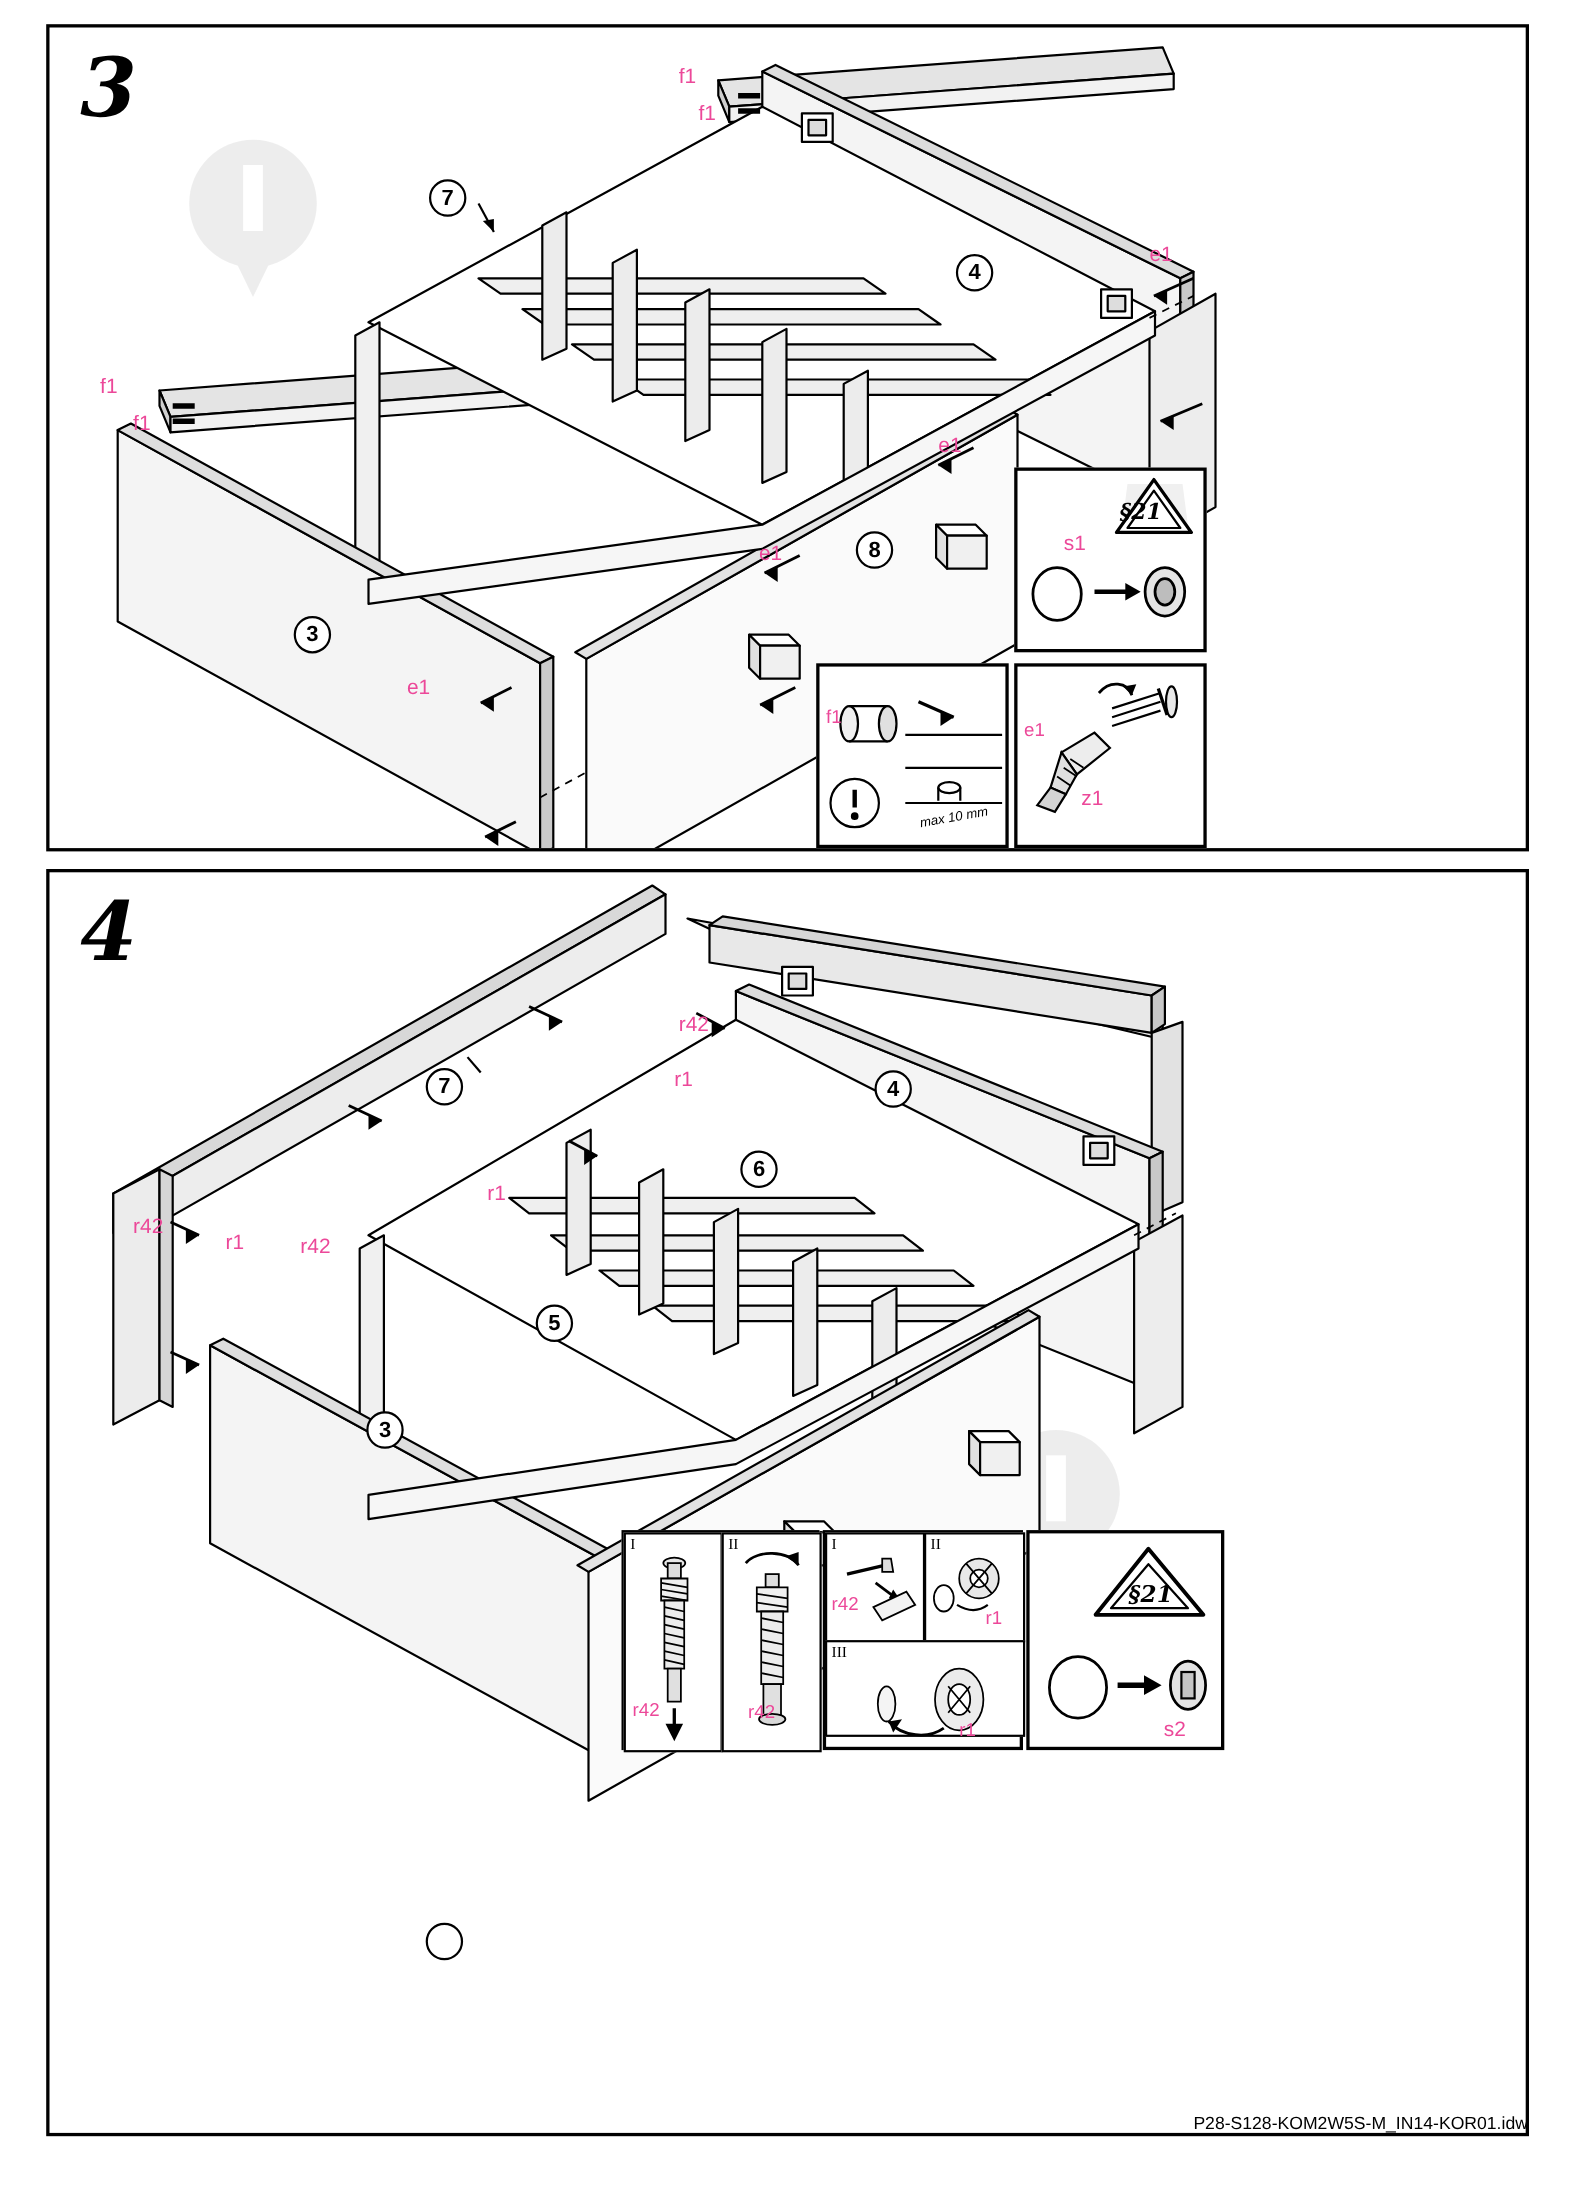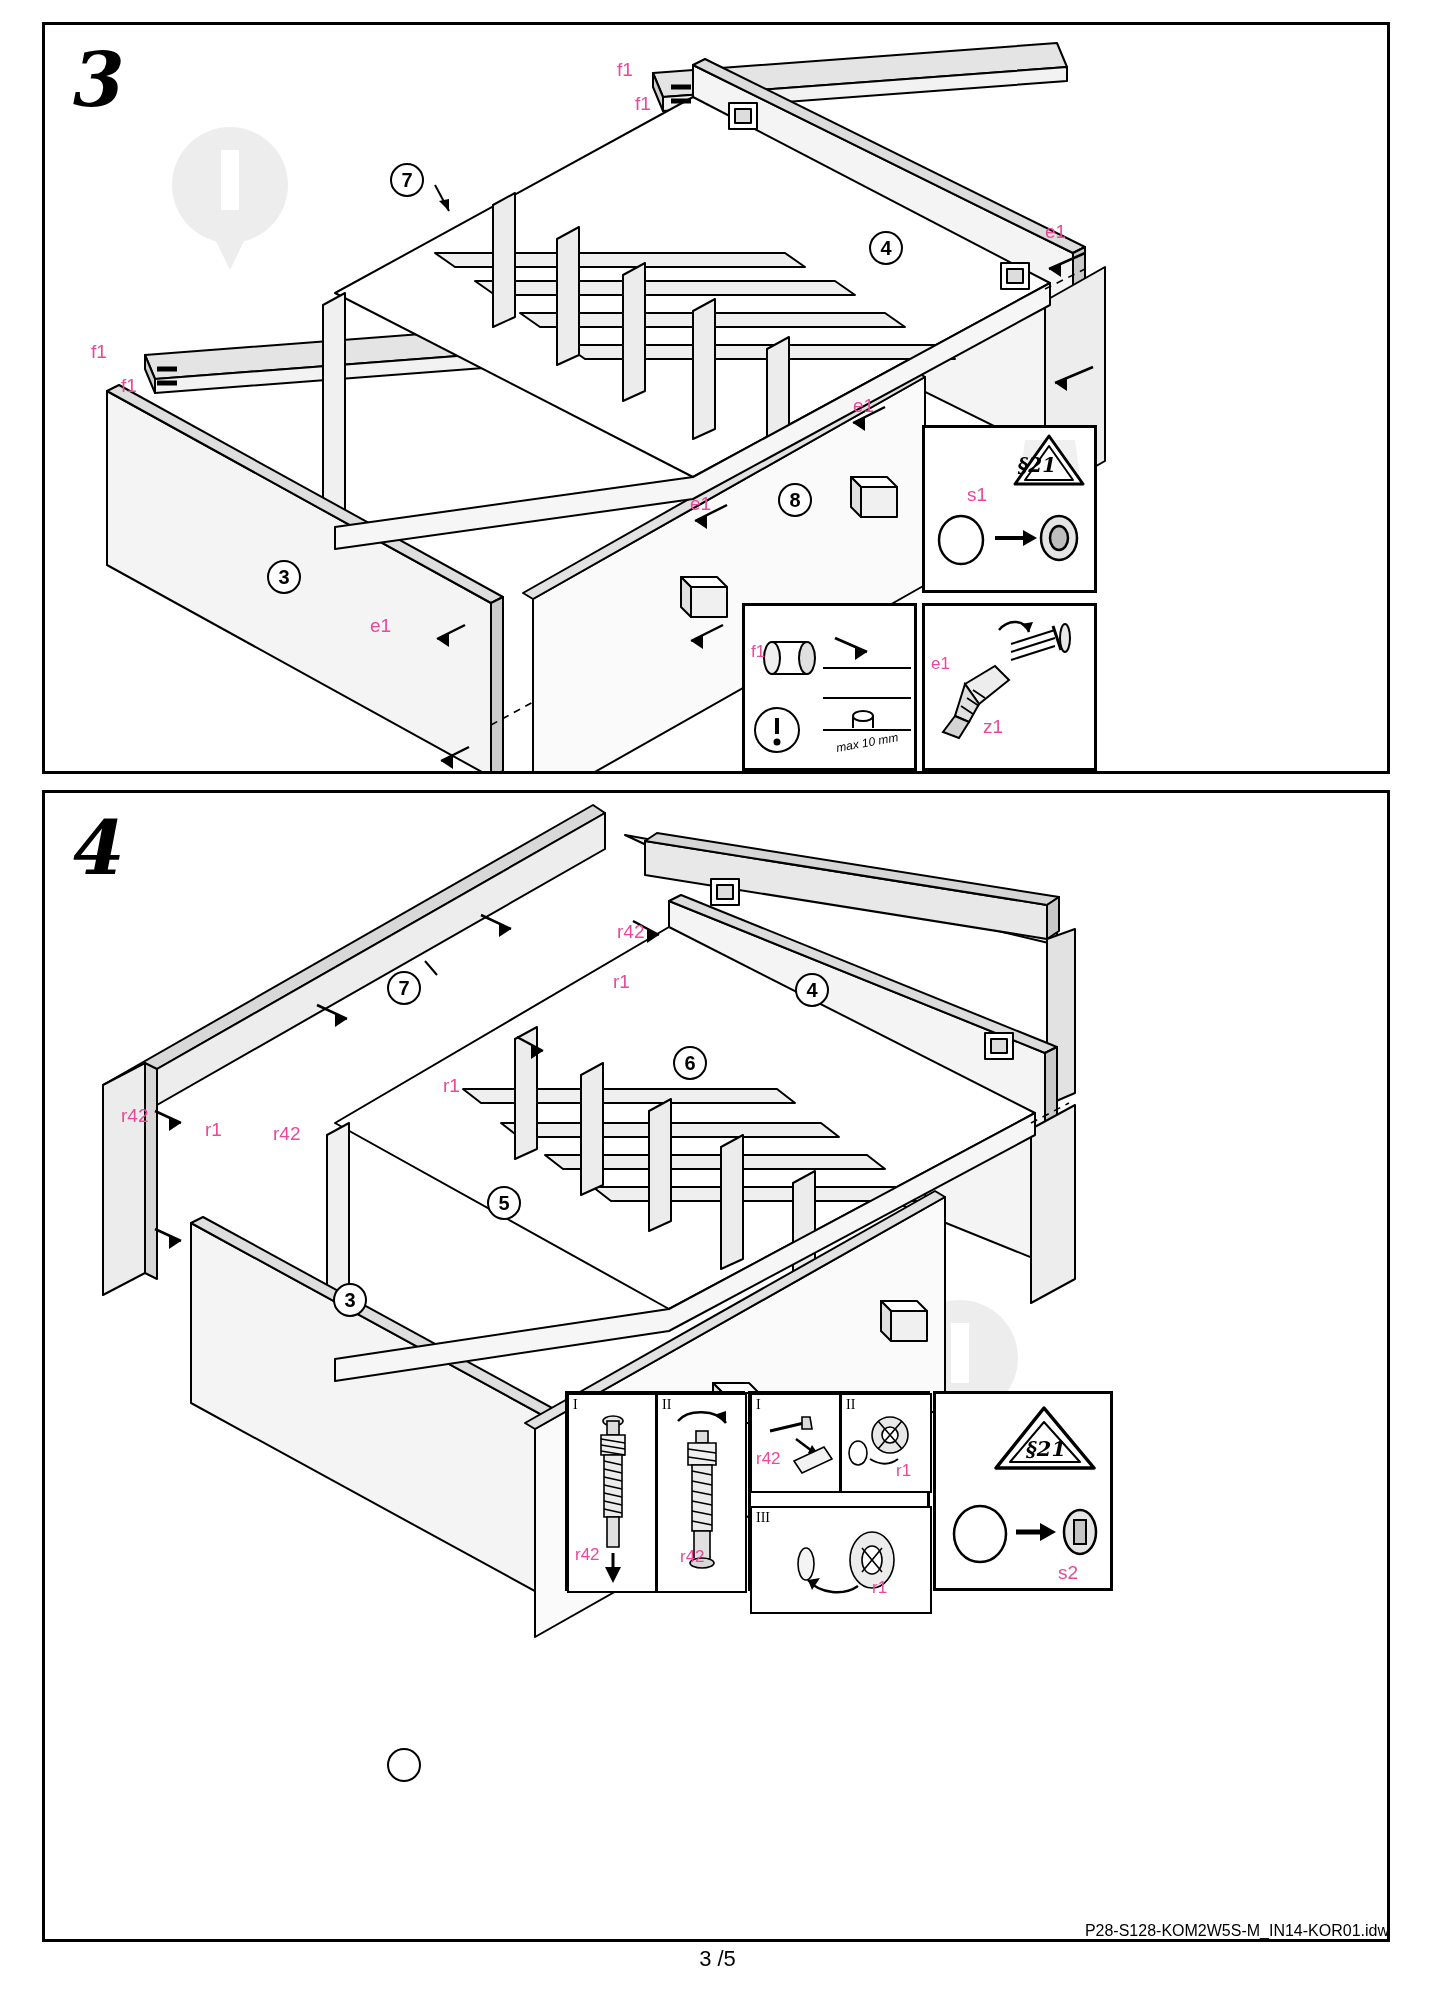--- a/index.html
+++ b/index.html
@@ -457,21 +457,21 @@
           <g stroke="#000" stroke-width="1.6" fill="none">
             <circle cx="46" cy="32" r="18" fill="#e8e8e8"></circle>
             <circle cx="46" cy="32" r="8" fill="#fff"></circle>
             <path d="M34 18 L58 46 M58 18 L34 46"></path>
             <ellipse cx="14" cy="50" rx="9" ry="12" fill="#fff"></ellipse>
             <path d="M26 56 C 36 62, 46 62, 54 56" stroke-width="2"></path>
           </g>
         </svg>
         <div class="lbl small" style="left:54px; top:66px;">r1</div>
       </div>
-      <div class="cell-box" style="left:-1px; top:112px; width:182px; height:108px;">
+      <div class="cell-box" style="left:-1px; top:97px; width:182px; height:88px;">
         <div class="rom" style="left:4px; top:2px;">III</div>
         <svg width="176" height="94" viewBox="0 0 176 94" style="position:absolute;left:2px;top:6px;">
           <g stroke="#000" stroke-width="1.6" fill="none">
             <ellipse cx="118" cy="46" rx="22" ry="28" fill="#ececec"></ellipse>
             <ellipse cx="118" cy="46" rx="10" ry="14" fill="#fff"></ellipse>
             <path d="M108 34 L128 58 M128 34 L108 58"></path>
             <path d="M54 66 C 66 80, 90 82, 104 72" stroke-width="2.5"></path>
             <polygon points="54,66 66,64 58,76" fill="#000" stroke="none"></polygon>
             <ellipse cx="52" cy="50" rx="8" ry="16" fill="#f4f4f4"></ellipse>
           </g>
@@ -491,16 +491,15 @@
           <line x1="80" y1="138" x2="112" y2="138" stroke-width="5" stroke="#000"></line>
           <polygon points="120,138 104,129 104,147" fill="#000" stroke="none"></polygon>
         </g>
         <text x="110" y="62" font-family="DejaVu Serif, serif" font-size="21" font-style="italic" font-weight="bold" text-anchor="middle">§21</text>
       </svg>
       <div class="lbl" style="left:122px; top:168px;">s2</div>
     </div>
 
   </div>
 
-  <div class="footer">3 /5</div>
   <div class="docid">P28-S128-KOM2W5S-M_IN14-KOR01.idw</div>
 
 </div>
 
 </body></html>

